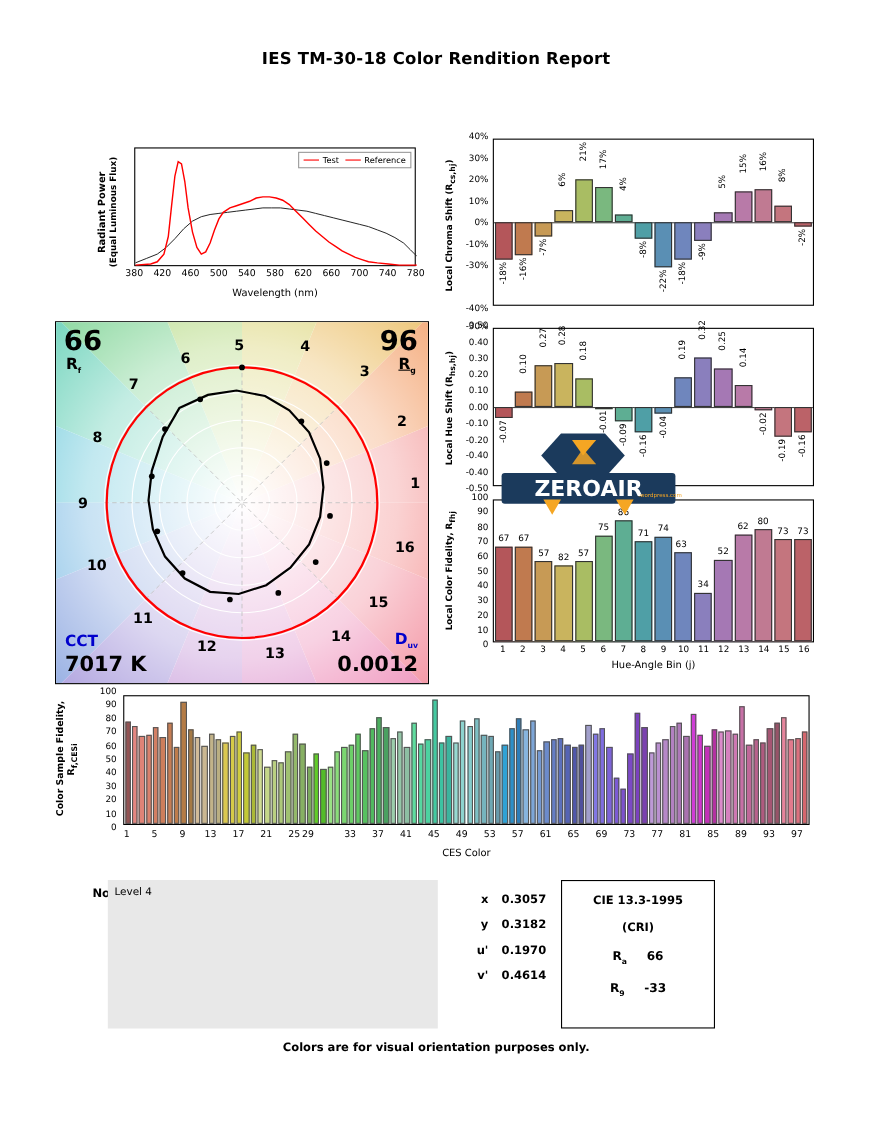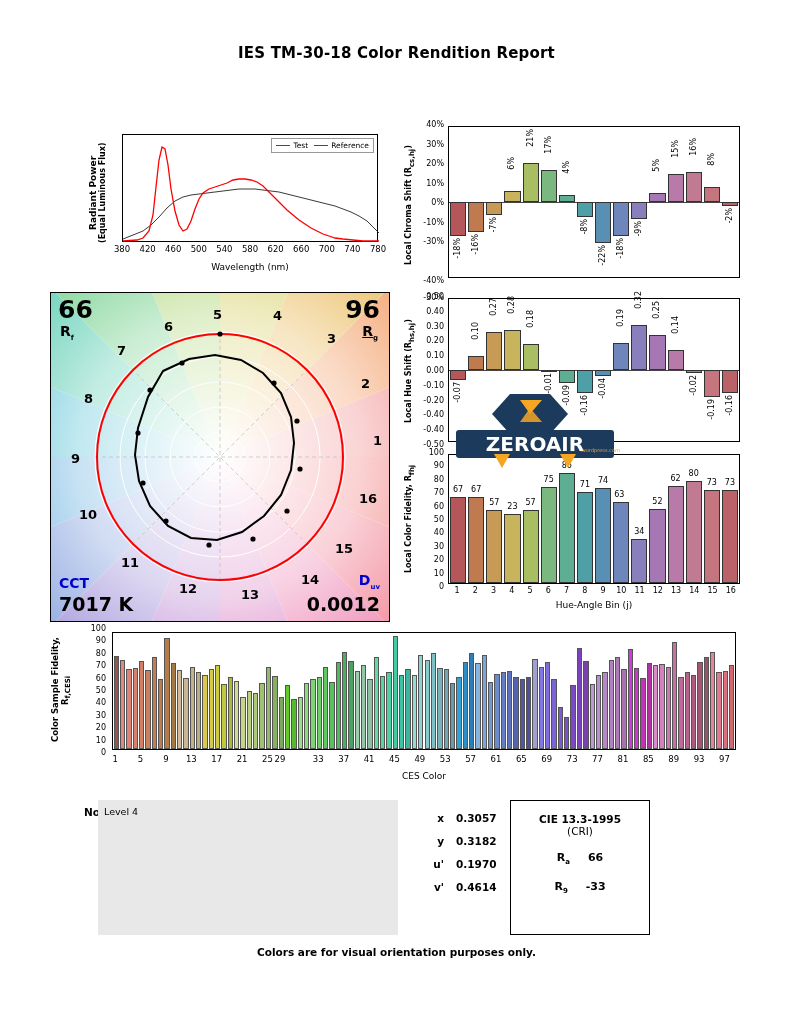--- a/index.html
+++ b/index.html
@@ -89,21 +89,21 @@
   
   #notes-label { position:absolute; top:806px; left:84px; font-weight:bold; font-size:10.5px; }
   #notes-box { position:absolute; top:800px; left:98px; width:300px; height:135px; background:#e8e8e8; }
   #notes-text { position:absolute; top:806px; left:104px; font-size:9.5px; }
   #chroma-vals { position:absolute; top:812px; left:418px; width:90px; font-size:10.5px; font-weight:bold; }
   #chroma-vals div { display:flex; margin-bottom:11px; }
   #chroma-vals .k { width:26px; text-align:right; }
   #chroma-vals .v { padding-left:12px; }
   #cri-box { position:absolute; top:800px; left:510px; width:140px; height:135px; border:1px solid #000; text-align:center; }
   #cri-box .t1 { margin-top:12px; font-size:10.5px; font-weight:bold; }
-  #cri-box .t2 { font-size:10.5px; font-weight:normal; }
+  #cri-box .t2 { margin-top:12px; font-size:10.5px; font-weight:bold; }
   #cri-box .row { margin-top:14px; font-size:11px; font-weight:bold; }
   #footer { position:absolute; top:946px; width:100%; text-align:center; font-weight:bold; font-size:10.5px; }
 
   
   #logo { position:absolute; left:450px; top:392px; width:170px; height:80px; }
 </style>
 </head>
 <body>
 
 <div class="title">IES TM-30-18 Color Rendition Report</div>
@@ -268,21 +268,21 @@
       <div class="ylab" style="top: 0px;">100</div>
     </div>
   <div class="plotbox" id="fid-plot" style="position:absolute;left:44px;top:2px;width:292px;height:130px;">
       <div class="bar" style="left: 1px; width: 16.125px; top: 42.24px; height: 85.76px; bottom: auto; background: rgb(180, 86, 90);"></div>
       <div class="barlabel" style="left: 2.0625px; top: 30.24px; writing-mode: horizontal-tb; transform: none; font-size: 8px; text-align: center; width: 14px;">67</div>
       <div class="bar" style="left: 19.125px; width: 16.125px; top: 42.24px; height: 85.76px; bottom: auto; background: rgb(192, 122, 79);"></div>
       <div class="barlabel" style="left: 20.1875px; top: 30.24px; writing-mode: horizontal-tb; transform: none; font-size: 8px; text-align: center; width: 14px;">67</div>
       <div class="bar" style="left: 37.25px; width: 16.125px; top: 55.04px; height: 72.96px; bottom: auto; background: rgb(199, 154, 85);"></div>
       <div class="barlabel" style="left: 38.3125px; top: 43.04px; writing-mode: horizontal-tb; transform: none; font-size: 8px; text-align: center; width: 14px;">57</div>
       <div class="bar" style="left: 55.375px; width: 16.125px; top: 58.88px; height: 69.12px; bottom: auto; background: rgb(201, 180, 94);"></div>
-      <div class="barlabel" style="left: 56.4375px; top: 46.88px; writing-mode: horizontal-tb; transform: none; font-size: 8px; text-align: center; width: 14px;">23</div>
+      <div class="barlabel" style="left: 56.4375px; top: 46.88px; writing-mode: horizontal-tb; transform: none; font-size: 8px; text-align: center; width: 14px;">82</div>
       <div class="bar" style="left: 73.5px; width: 16.125px; top: 55.04px; height: 72.96px; bottom: auto; background: rgb(169, 189, 99);"></div>
       <div class="barlabel" style="left: 74.5625px; top: 43.04px; writing-mode: horizontal-tb; transform: none; font-size: 8px; text-align: center; width: 14px;">57</div>
       <div class="bar" style="left: 91.625px; width: 16.125px; top: 32px; height: 96px; bottom: auto; background: rgb(122, 184, 127);"></div>
       <div class="barlabel" style="left: 92.6875px; top: 20px; writing-mode: horizontal-tb; transform: none; font-size: 8px; text-align: center; width: 14px;">75</div>
       <div class="bar" style="left: 109.75px; width: 16.125px; top: 17.92px; height: 110.08px; bottom: auto; background: rgb(94, 174, 147);"></div>
       <div class="barlabel" style="left: 110.812px; top: 5.92px; writing-mode: horizontal-tb; transform: none; font-size: 8px; text-align: center; width: 14px;">86</div>
       <div class="bar" style="left: 127.875px; width: 16.125px; top: 37.12px; height: 90.88px; bottom: auto; background: rgb(79, 159, 166);"></div>
       <div class="barlabel" style="left: 128.938px; top: 25.12px; writing-mode: horizontal-tb; transform: none; font-size: 8px; text-align: center; width: 14px;">71</div>
       <div class="bar" style="left: 146px; width: 16.125px; top: 33.28px; height: 94.72px; bottom: auto; background: rgb(90, 143, 180);"></div>
       <div class="barlabel" style="left: 147.062px; top: 21.28px; writing-mode: horizontal-tb; transform: none; font-size: 8px; text-align: center; width: 14px;">74</div>

